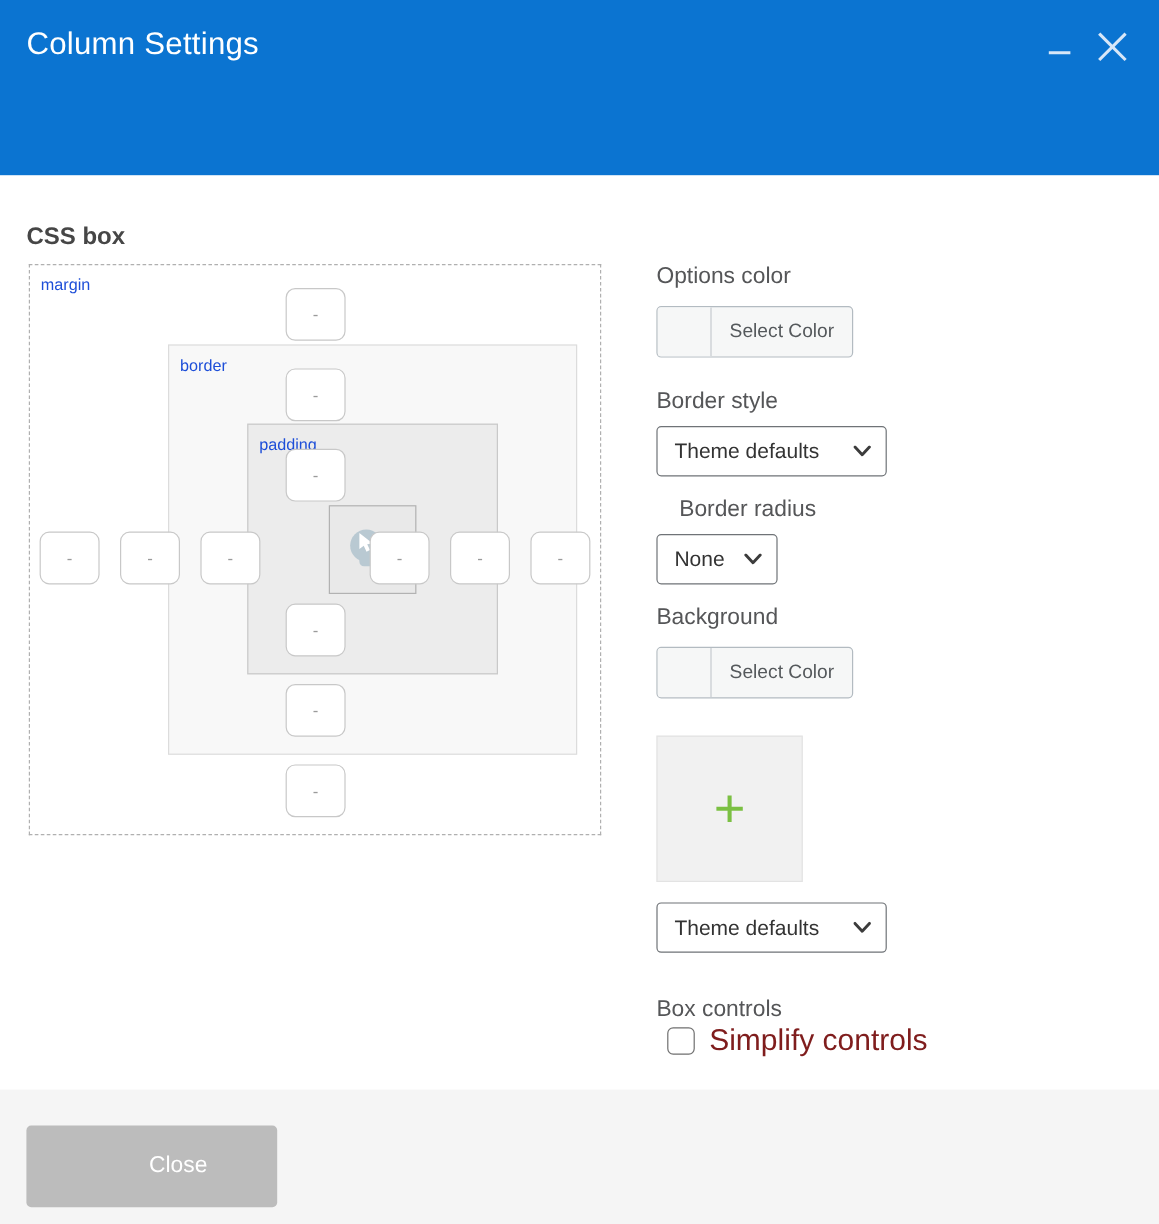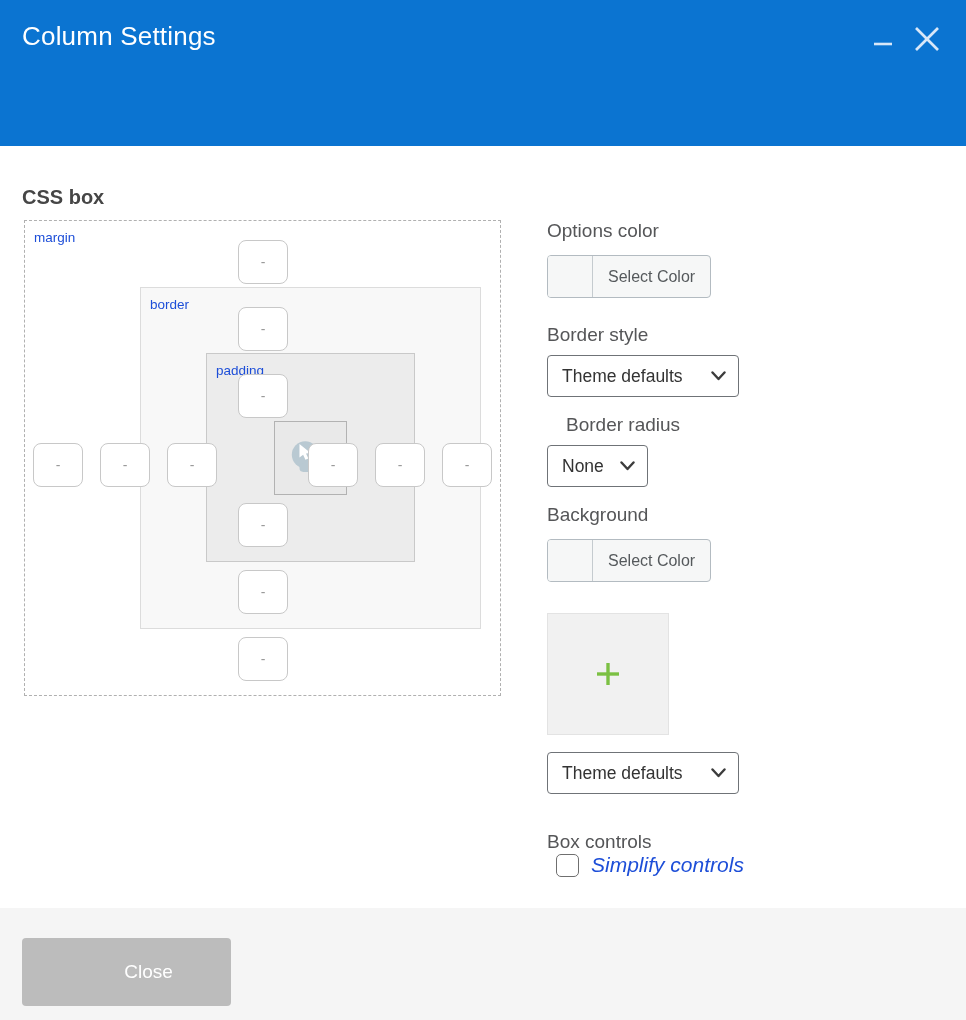--- a/index.html
+++ b/index.html
@@ -46,21 +46,21 @@
   .swatch { width:45px; border-right:1px solid #c5cbcf; background:#f6f7f7; }
   .select-color-btn { display:flex; align-items:center; padding:0 15px; font-size:16px; color:#55595c; }
   .dropdown { position:absolute; height:42px; display:flex; align-items:center; justify-content:space-between;
               padding:0 12px 0 14px; background:#fff; border:1px solid #6f7377; border-radius:4px;
               font-size:17.5px; color:#333; cursor:pointer; }
   .dropdown .chev { margin-left:14px; display:flex; }
   .upload-tile { position:absolute; width:122px; height:122px; background:#f1f1f1; border:1px solid #e3e3e3;
                  display:flex; align-items:center; justify-content:center; cursor:pointer; }
   .checkbox-row { position:absolute; display:flex; align-items:center; cursor:pointer; }
   .checkbox { width:23px; height:23px; background:#fff; border:1px solid #6f6f6f; border-radius:5px; }
-  .checkbox-label { margin-left:12px; font-size:21px; color:#1d4ed8;font-style:italic; }
+  .checkbox-label { margin-left:12px; font-size:25px; color:#7f1d1d; }
 
   
   .footer { position:absolute; left:0; top:908px; width:966px; height:112px; background:#f5f5f5; }
   .btn { position:absolute; top:30px; width:209px; height:68px; border:none; border-radius:4px;
          display:flex; align-items:center; justify-content:center; color:#fff; font-size:19px;
          font-family:inherit; cursor:pointer;padding-left:44px; }
   .btn-close { left:22px; background:#bcbcbc; }
   .btn-save { left:247px; background:#0b70c7; }
 </style>
 </head>

